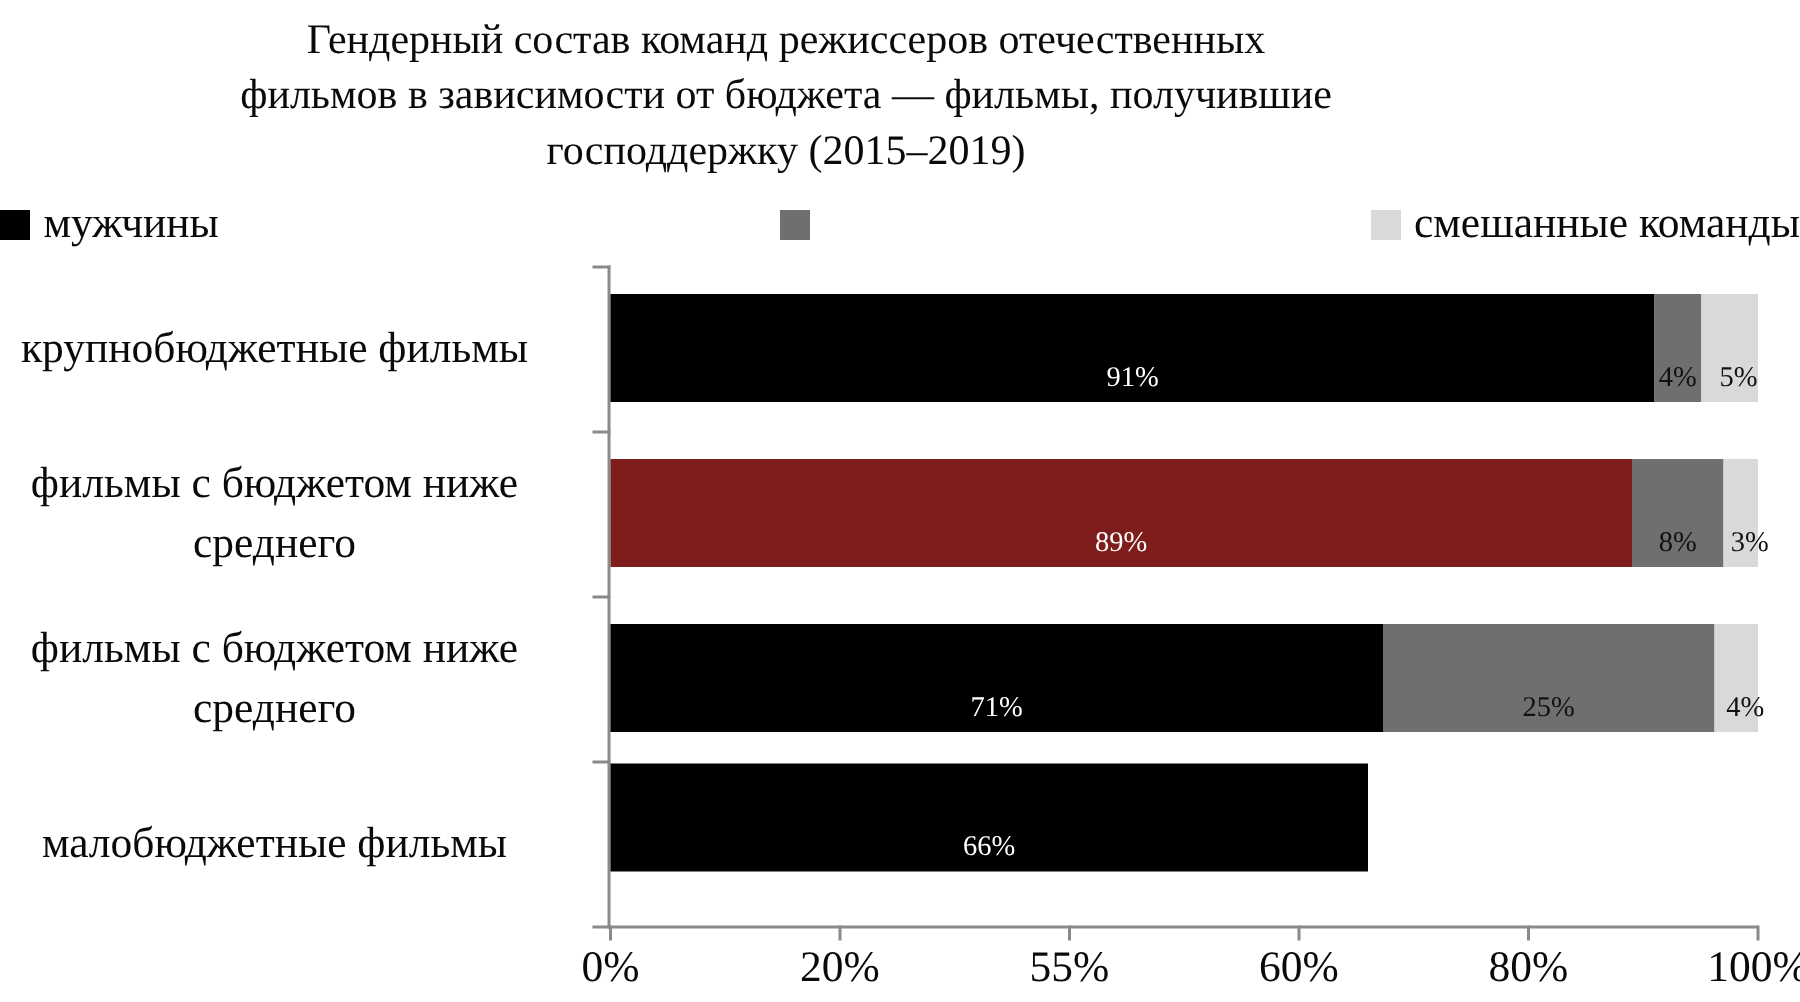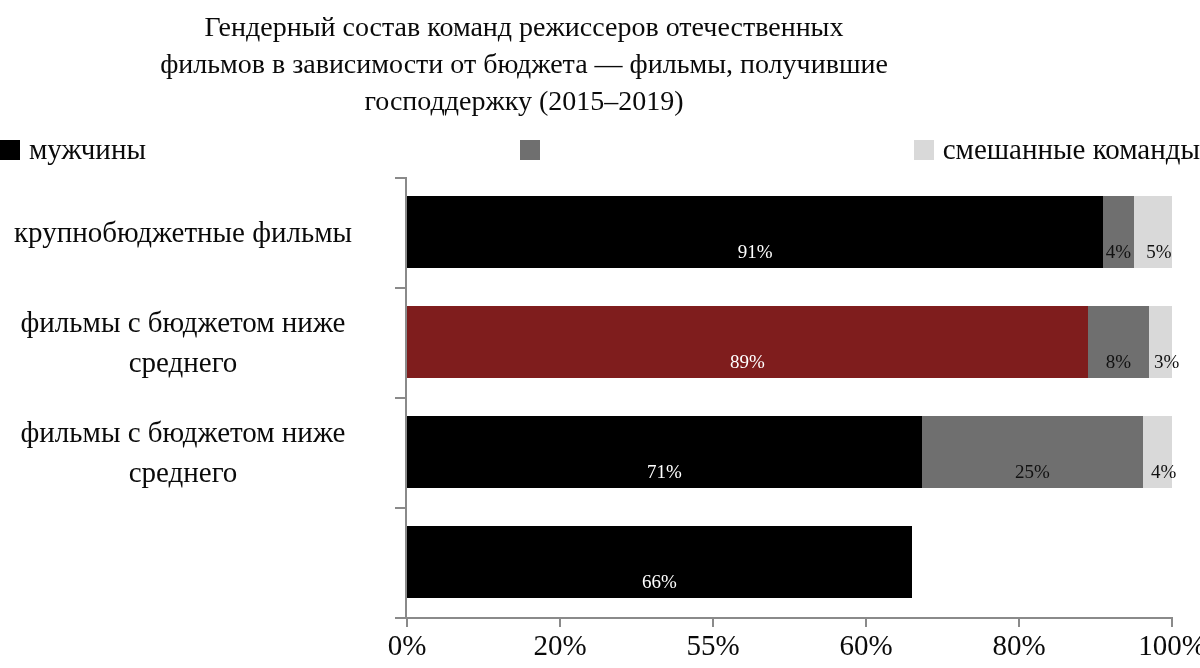--- a/index.html
+++ b/index.html
@@ -107,20 +107,21 @@
       <span>смешанные команды</span>
     </div>
   </div>
 
 <div class="cat-labels">
     <div class="cat-label" style="top: 0px;">крупнобюджетные фильмы</div>
     <div class="cat-label" style="top: 110px;">фильмы с бюджетом ниже
 среднего</div>
     <div class="cat-label" style="top: 220px;">фильмы с бюджетом ниже
 среднего</div>
+    <div class="cat-label" style="top: 330px;">малобюджетные фильмы</div>
   </div>
 
 <div class="plot">
   <div class="axis-ext"></div>
 <div class="bar-row" style="top: 19px;">
       <div class="seg" style="width: 91%; background: rgb(0, 0, 0);">
         <span class="seg-label" style="color: rgb(255, 255, 255);">91%</span>
       </div>
       <div class="seg" style="width: 4%; background: rgb(111, 111, 111);">
         <span class="seg-label" style="color: rgb(17, 17, 17);">4%</span>
@@ -144,21 +145,21 @@
       <div class="seg" style="width: 71%; background: rgb(0, 0, 0);">
         <span class="seg-label" style="color: rgb(255, 255, 255);">71%</span>
       </div>
       <div class="seg" style="width: 25%; background: rgb(111, 111, 111); padding-left: 40px;">
         <span class="seg-label" style="color: rgb(17, 17, 17);">25%</span>
       </div>
       <div class="seg" style="width: 4%; background: rgb(217, 217, 217);">
         <span class="seg-label nudge" style="color: rgb(17, 17, 17);">4%</span>
       </div>
     </div>
-    <div class="bar-row" style="top: 349px;">
+    <div class="bar-row" style="top: 332px;">
       <div class="seg" style="width: 66%; background: rgb(0, 0, 0);">
         <span class="seg-label" style="color: rgb(255, 255, 255);">66%</span>
       </div>
     </div>
     <div class="y-tick" style="top: 0px;"></div>
     <div class="y-tick" style="top: 110px;"></div>
     <div class="y-tick" style="top: 220px;"></div>
     <div class="y-tick" style="top: 330px;"></div>
     <div class="x-tick" style="left: calc(0% - 1px);"></div>
     <div class="x-label" style="left: 0%;">0%</div>

